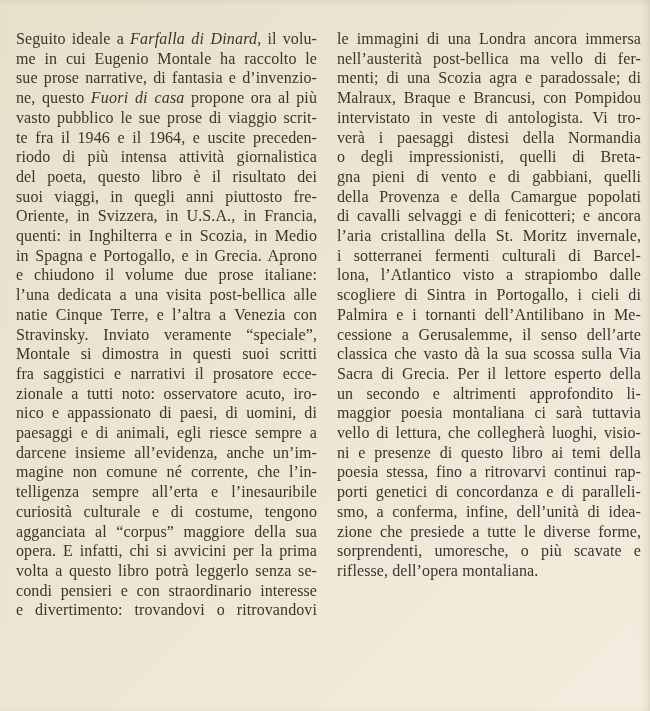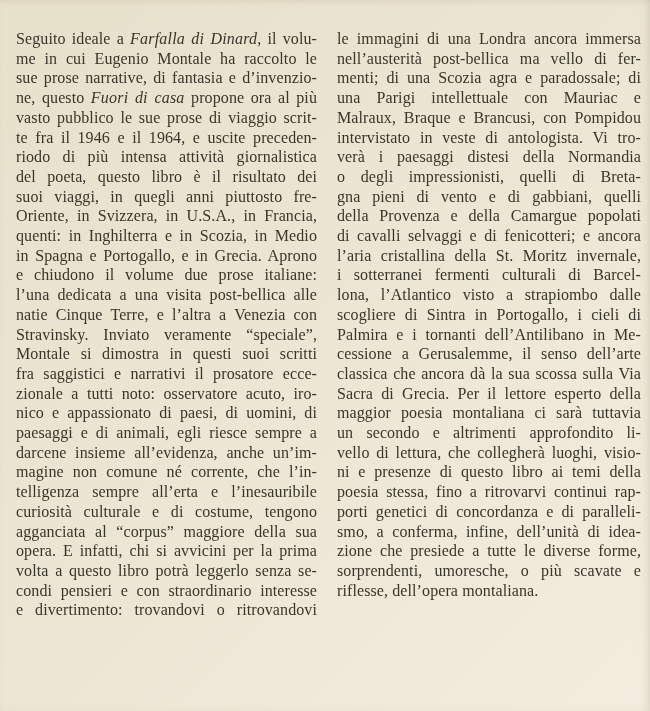--- a/index.html
+++ b/index.html
@@ -80,38 +80,37 @@
         <div class="line">agganciata al “corpus” maggiore della sua</div>
         <div class="line">opera. E infatti, chi si avvicini per la prima</div>
         <div class="line">volta a questo libro potrà leggerlo senza se-</div>
         <div class="line">condi pensieri e con straordinario interesse</div>
         <div class="line">e divertimento: trovandovi o ritrovandovi</div>
       </div>
     <div class="col col-right">
         <div class="line">le immagini di una Londra ancora immersa</div>
         <div class="line">nell’austerità post-bellica ma vello di fer-</div>
         <div class="line">menti; di una Scozia agra e paradossale; di</div>
-        <div class="line">una Parigi intellettuale con Mauriac e</div>
         <div class="line">Malraux, Braque e Brancusi, con Pompidou</div>
         <div class="line">intervistato in veste di antologista. Vi tro-</div>
         <div class="line">verà i paesaggi distesi della Normandia</div>
         <div class="line">o degli impressionisti, quelli di Breta-</div>
         <div class="line">gna pieni di vento e di gabbiani, quelli</div>
         <div class="line">della Provenza e della Camargue popolati</div>
         <div class="line">di cavalli selvaggi e di fenicotteri; e ancora</div>
         <div class="line">l’aria cristallina della St. Moritz invernale,</div>
         <div class="line">i sotterranei fermenti culturali di Barcel-</div>
         <div class="line">lona, l’Atlantico visto a strapiombo dalle</div>
         <div class="line">scogliere di Sintra in Portogallo, i cieli di</div>
         <div class="line">Palmira e i tornanti dell’Antilibano in Me-</div>
         <div class="line">cessione a Gerusalemme, il senso dell’arte</div>
-        <div class="line">classica che ancora dà la sua scossa sulla Via</div>
+        <div class="line">classica che vasto dà la sua scossa sulla Via</div>
         <div class="line">Sacra di Grecia. Per il lettore esperto della</div>
+        <div class="line">un secondo e altrimenti approfondito li-</div>
         <div class="line">maggior poesia montaliana ci sarà tuttavia</div>
-        <div class="line">un secondo e altrimenti approfondito li-</div>
         <div class="line">vello di lettura, che collegherà luoghi, visio-</div>
         <div class="line">ni e presenze di questo libro ai temi della</div>
         <div class="line">poesia stessa, fino a ritrovarvi continui rap-</div>
         <div class="line">porti genetici di concordanza e di paralleli-</div>
         <div class="line">smo, a conferma, infine, dell’unità di idea-</div>
         <div class="line">zione che presiede a tutte le diverse forme,</div>
         <div class="line">sorprendenti, umoresche, o più scavate e</div>
         <div class="line no-just">riflesse, dell’opera montaliana.</div>
       </div>
   </div>

